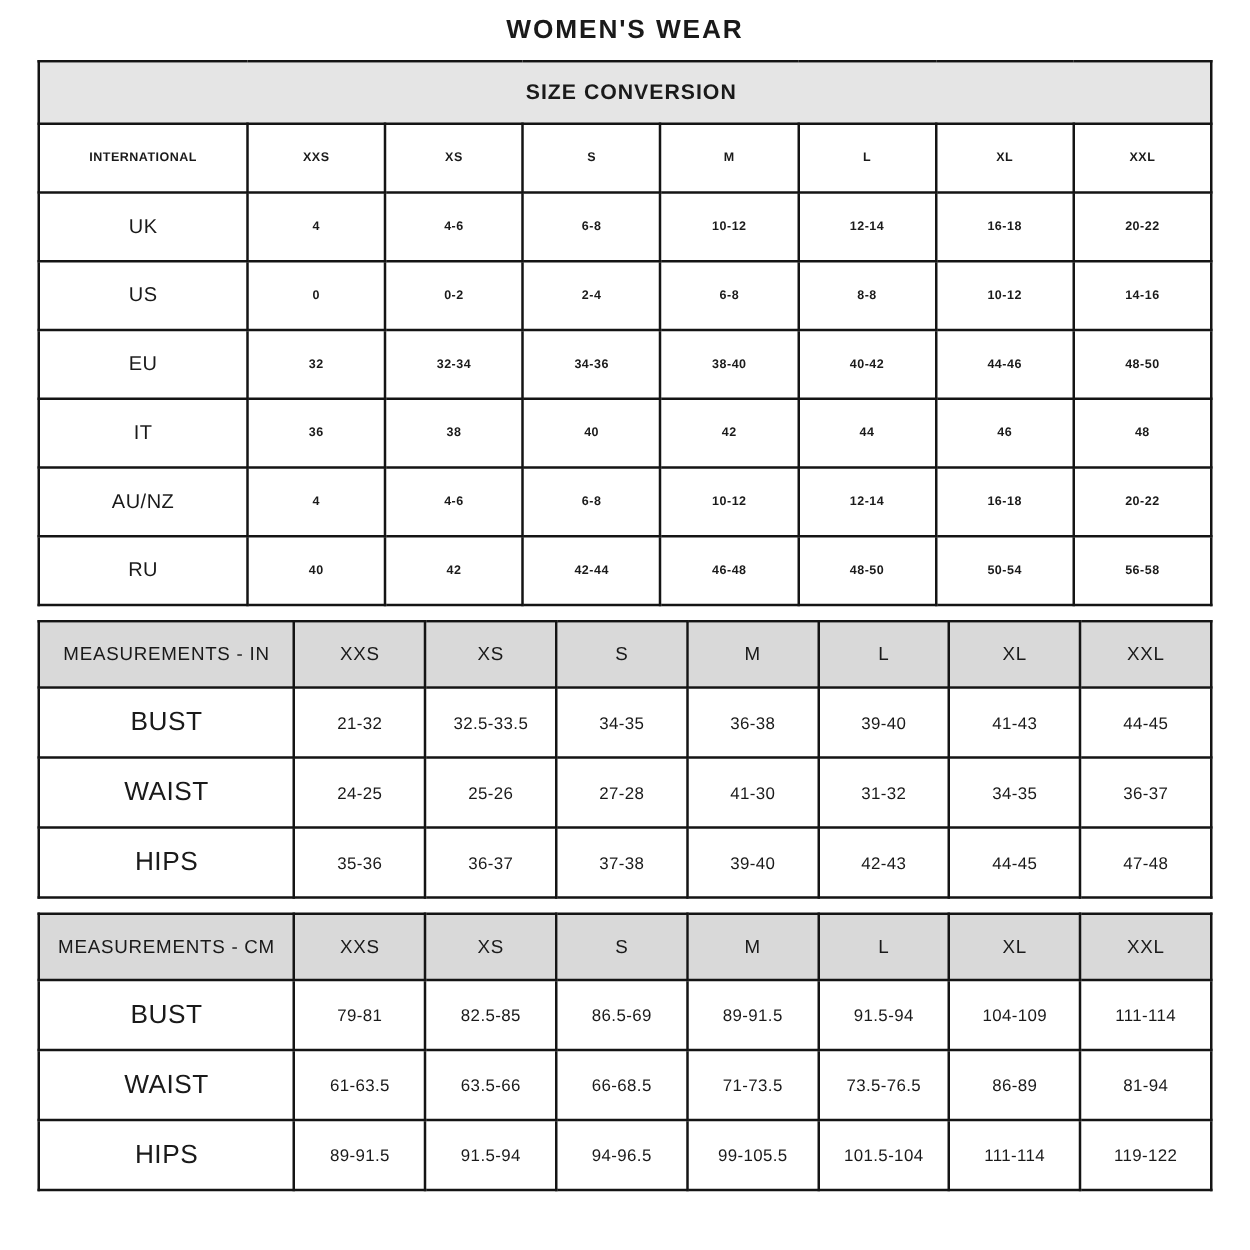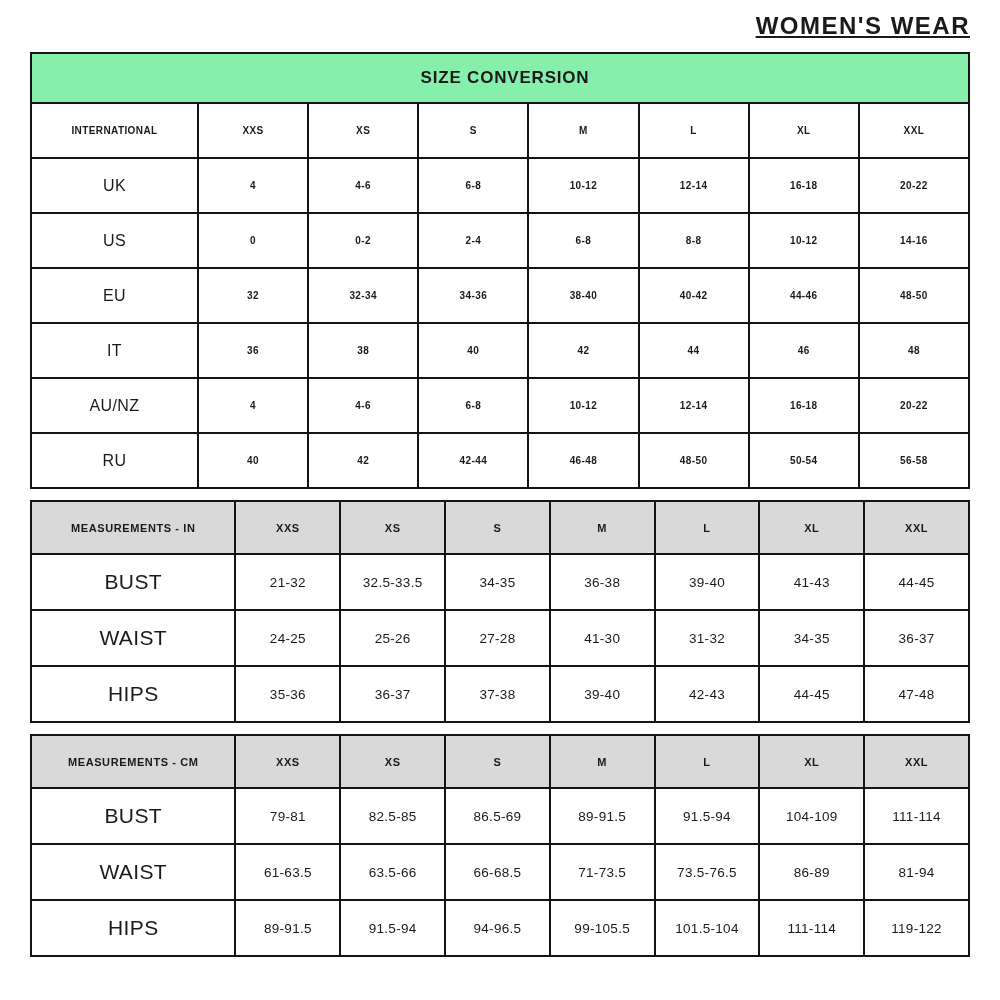--- a/index.html
+++ b/index.html
@@ -11,42 +11,41 @@
     height: 1000px;
     font-family: "Liberation Sans", sans-serif;
     color: #1a1a1a;
   }
   .page {
     width: 1000px;
     height: 1000px;
     padding: 10px 30px 14px 30px;
   }
   .page-title {
-    text-align: right;
-    font-size: 24px;
+    text-align: center;
+    font-size: 21px;
     font-weight: bold;
     letter-spacing: 1.5px;
     margin: 2px 0 12px 0;
-    text-decoration: underline;
   }
   table {
     width: 100%;
     border-collapse: collapse;
     table-layout: fixed;
   }
   td, th {
     border: 2px solid #141414;
     text-align: center;
     vertical-align: middle;
     padding: 0 2px;
     overflow: hidden;
   }
   
   .banner-cell {
-    background: #86efac;
+    background: #e5e5e5;
     font-weight: bold;
     font-size: 17px;
     letter-spacing: 0.8px;
     height: 50px;
     padding-left: 12px;
   }
   table.size-table td.val,
   table.size-table th {
     height: 55px;
     font-size: 10px;
@@ -56,22 +55,22 @@
   table.size-table td.row-label {
     height: 55px;
     font-size: 16px;
     letter-spacing: 0.4px;
     margin-left: 24px;
   }
   
   table.meas-table { margin-top: 11px; }
   table.meas-table thead th {
     background: #d9d9d9;
-    font-weight: bold;
-    font-size: 11px;
+    font-weight: normal;
+    font-size: 15px;
     letter-spacing: 0.6px;
     height: 53px;
   }
   table.meas-table td.row-label {
     font-size: 21px;
     letter-spacing: 0.4px;
     height: 56px;
   }
   table.meas-table td.val {
     font-size: 13.5px;

